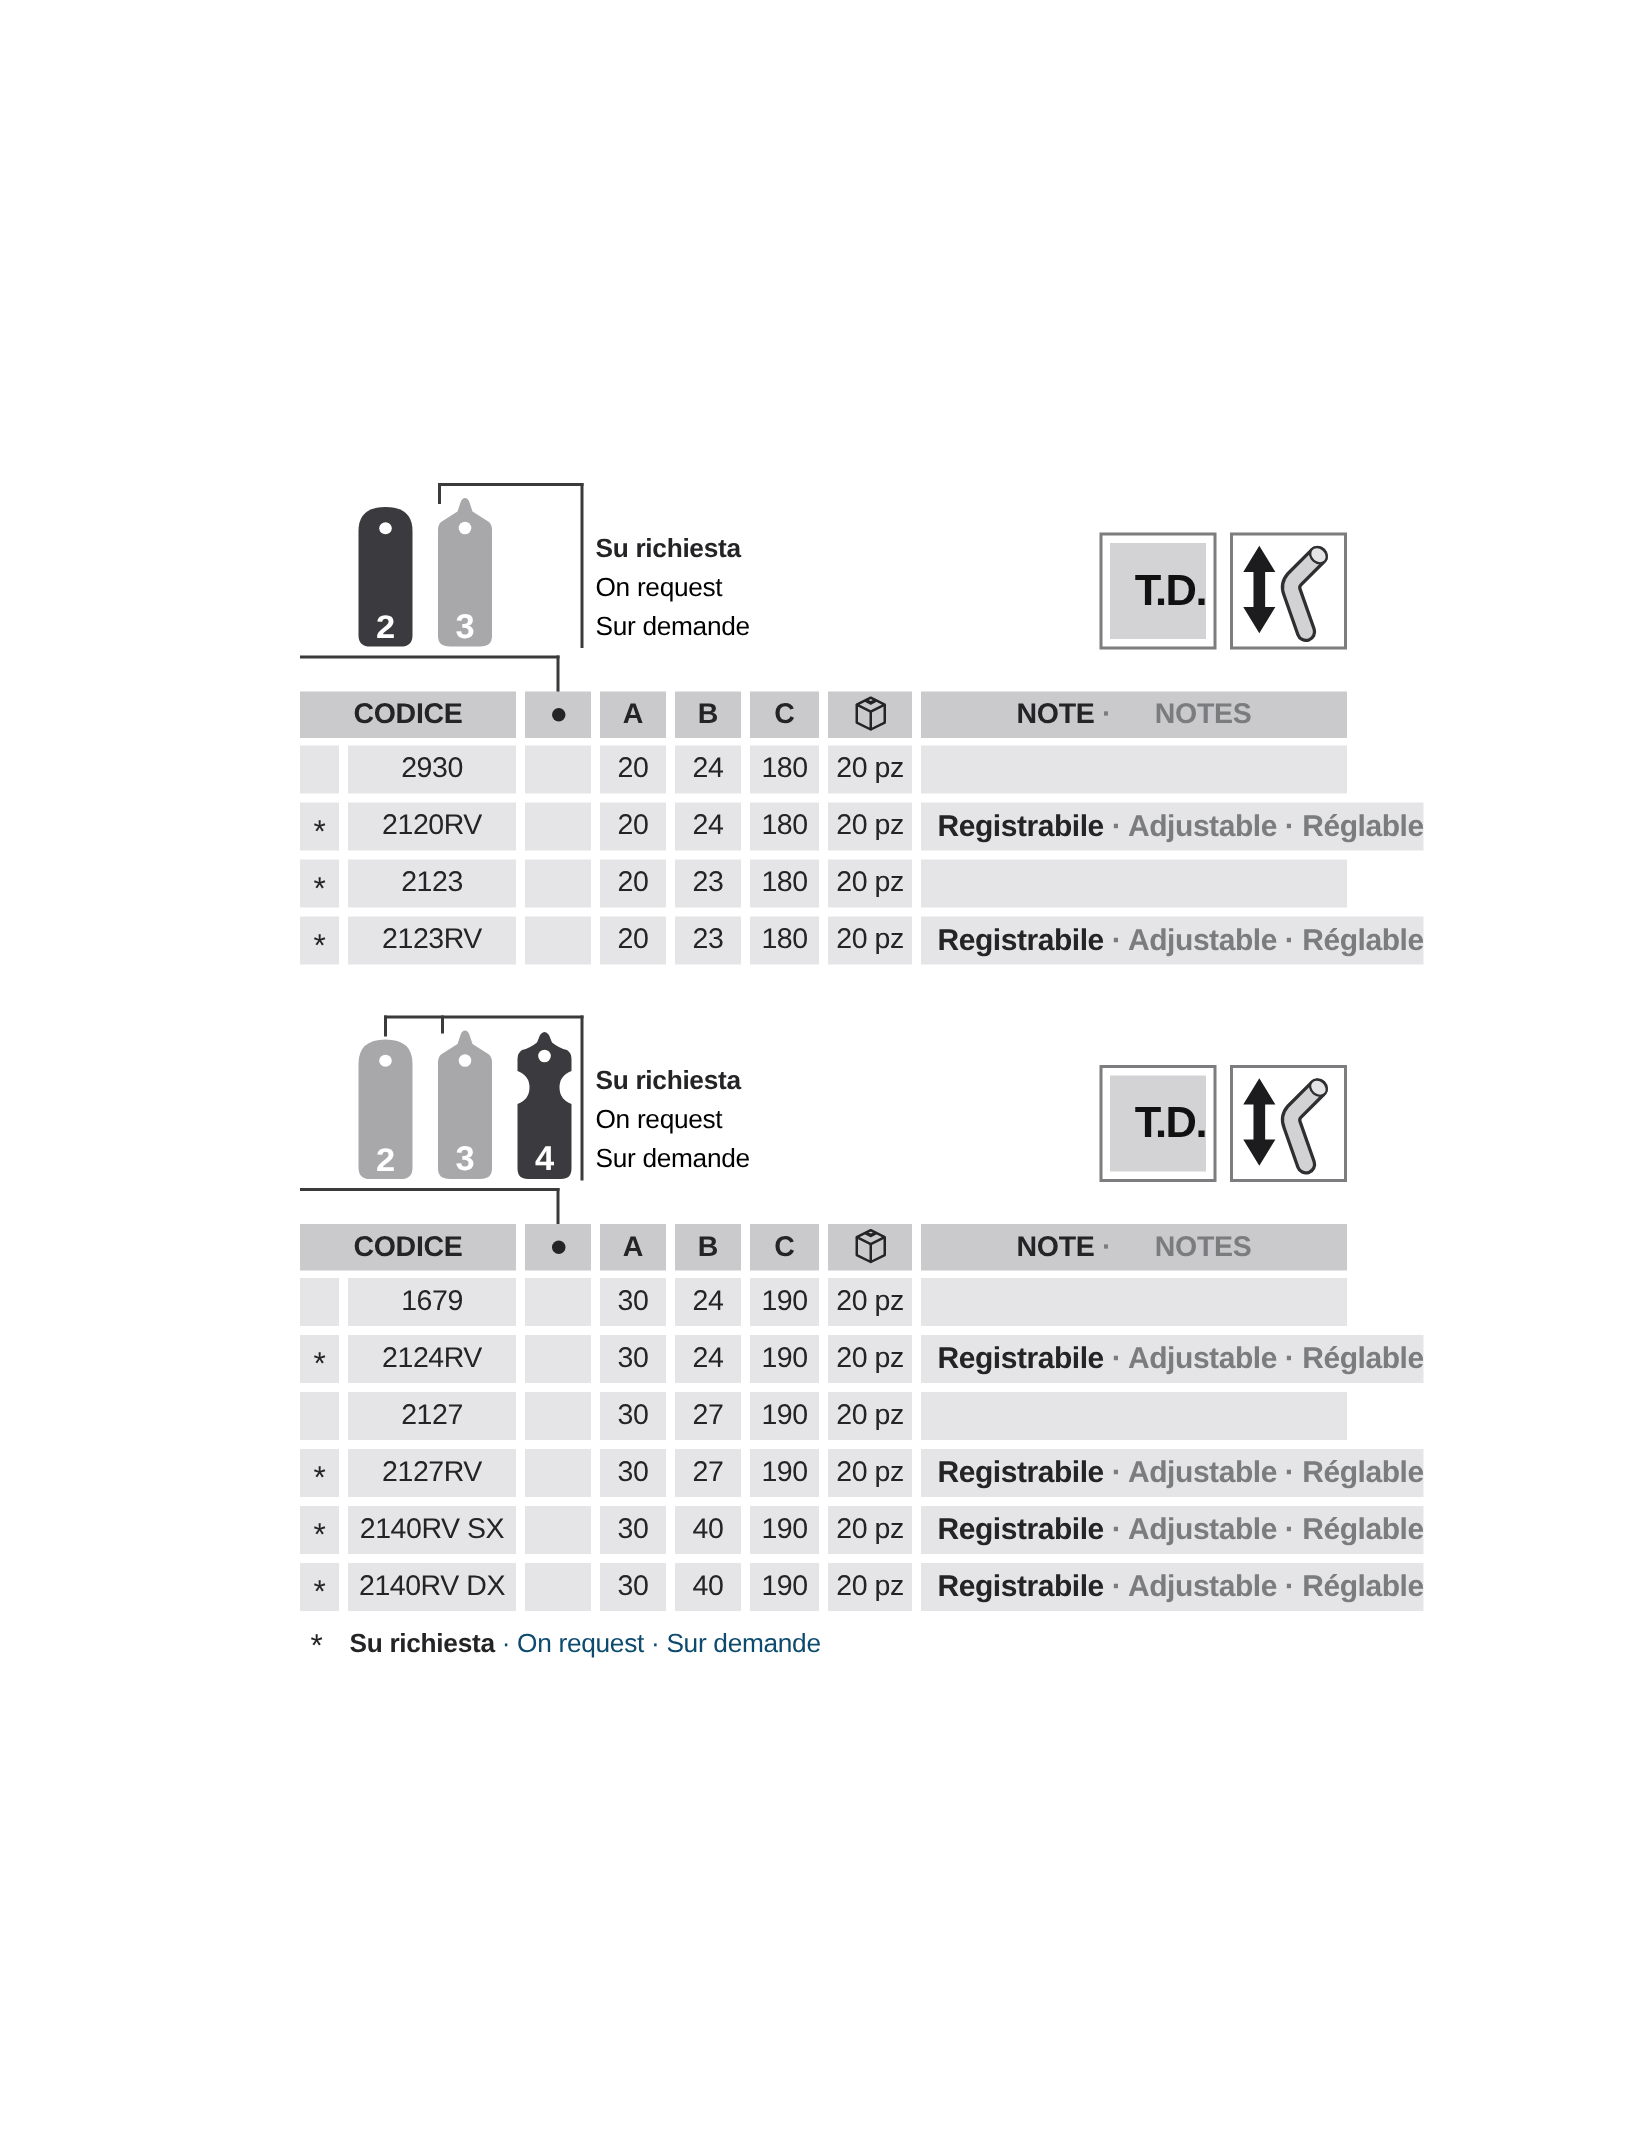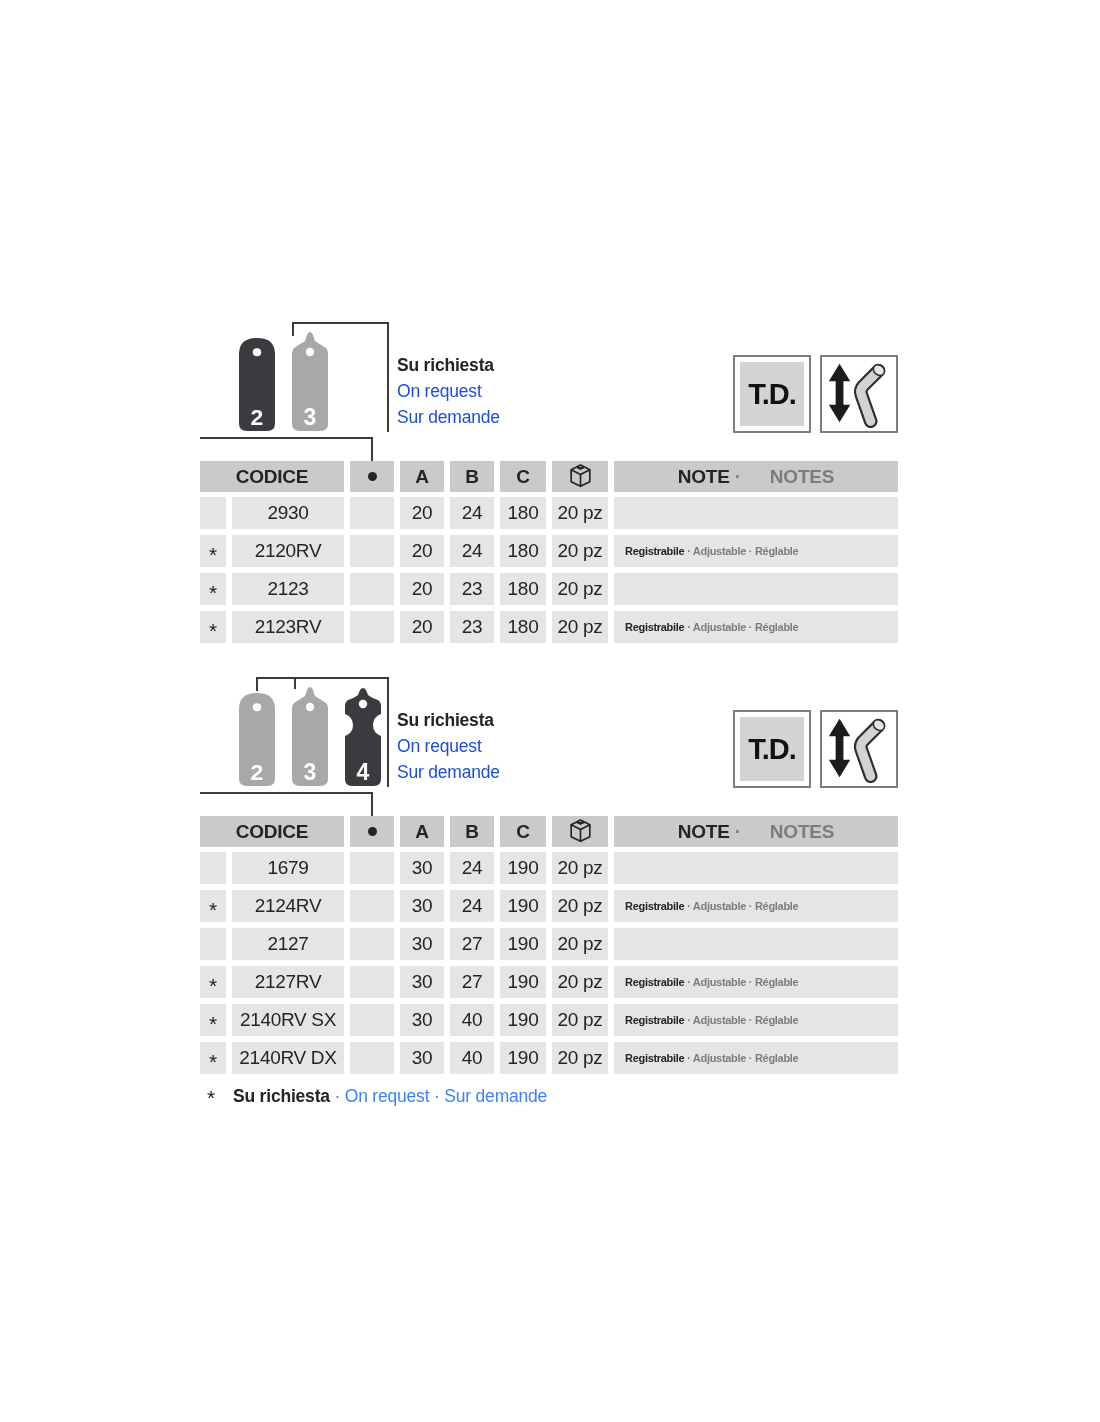--- a/index.html
+++ b/index.html
@@ -12,54 +12,54 @@
   .hline{height:2px;}
   .vline{width:2px;}
 
   
   .tag{position:absolute;}
   .tag-num{font-family:"Liberation Sans",sans-serif;font-weight:bold;font-size:23px;fill:#ffffff;}
 
   
   .request{position:absolute;left:397px;top:352px;width:220px;font-size:17.5px;line-height:26px;letter-spacing:-0.2px;}
   .request .it{font-weight:bold;color:#242426;}
-  .request .alt{color:#1d4ed8;}
+  .request .alt{color:#000000;}
 
   
   .tdbox{position:absolute;left:733px;top:355px;width:78px;height:78px;border:2px solid #7d7d7f;
          box-sizing:border-box;background:#fff;display:flex;align-items:center;justify-content:center;}
-  .tdbox .inner{width:64px;height:64px;background:#d3d3d5;display:flex;align-items:center;justify-content:center;}
+  .tdbox .inner{width:64px;height:64px;background:#d3d3d5;display:flex;align-items:center;justify-content:flex-end;}
   .tdbox .lbl{font-weight:bold;font-size:29px;letter-spacing:-1px;color:#111;}
   .toolbox{position:absolute;left:820px;top:355px;width:78px;height:78px;border:2px solid #7d7d7f;
          box-sizing:border-box;background:#fff;display:flex;align-items:center;justify-content:center;}
 
   
   .table{position:absolute;left:200px;top:461px;width:698px;}
   .thead,.trow{display:grid;grid-column-gap:6px;}
   .thead{grid-template-columns:144px 44px 44px 44px 46px 56px 1fr;height:31px;margin-bottom:5px;}
   .trow{grid-template-columns:26px 112px 44px 44px 44px 46px 56px 1fr;height:32px;margin-bottom:6px;}
   .hcell{background:#cacaCC;background:#cacacd;display:flex;align-items:center;justify-content:center;
          font-weight:bold;font-size:19px;letter-spacing:-0.2px;}
   .cell{background:#e5e5e7;display:flex;align-items:center;justify-content:center;
         font-size:19px;letter-spacing:-0.3px;color:#242426;}
   .cell.star{font-size:21px;}
   .cell.star span{transform:translateY(4px);display:block;}
-  .cell.note{justify-content:flex-start;padding-left:11px;font-size:11px;letter-spacing:-0.3px;}
+  .cell.note{justify-content:flex-start;padding-left:11px;font-size:20px;letter-spacing:-0.3px;}
   .cell.note b{color:#242426;font-weight:bold;}
   .cell.note .alt{color:#7b7c7e;white-space:pre;font-weight:bold;}
   .hcell .gray{color:#7b7c7e;margin-left:24px;}
   .hcell .sep{color:#7b7c7e;margin:0 5px;}
   .dot{width:9px;height:9px;border-radius:50%;background:#242426;display:block;}
 
   
   .footnote{position:absolute;left:207px;top:1083px;font-size:17.5px;letter-spacing:-0.2px;
             display:flex;align-items:baseline;}
   .footnote .star{font-size:21px;margin-right:18px;transform:translateY(3px);}
   .footnote b{font-weight:bold;color:#242426;}
-  .footnote .alt{color:#3b82f6;white-space:pre;text-align:center;}
+  .footnote .alt{color:#0c4a6e;white-space:pre;text-align:center;}
 </style>
 </head>
 <body>
 
 <div class="page">
 
   <div class="block" style="top:0;">
 
     <svg class="tag" style="left:237px;top:337px;" width="40" height="95" viewBox="0 0 40 100" preserveAspectRatio="none">
       <path d="M2 18 Q2 1 20 1 Q38 1 38 18 L38 91 Q38 99 30 99 L10 99 Q2 99 2 91 Z" fill="#3b3b3f"></path>

